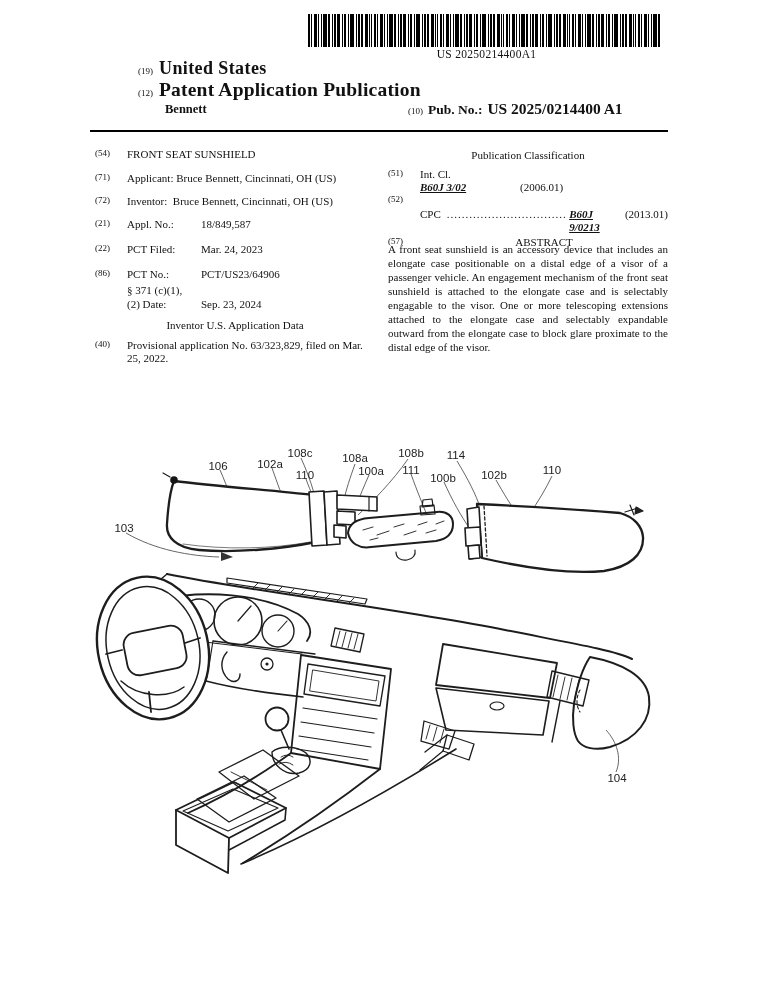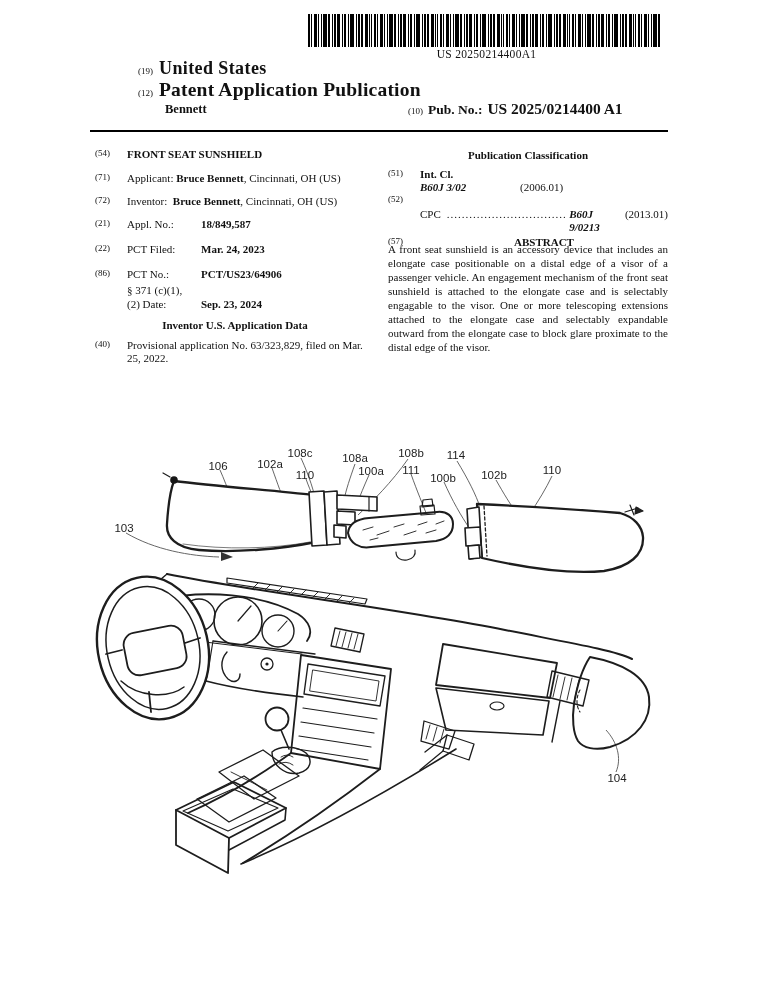--- a/index.html
+++ b/index.html
@@ -21,22 +21,22 @@
   .hr-line{display:flex;align-items:baseline;gap:5px;margin-bottom:2px;}
   .hr-label{font-size:13.5px;font-weight:bold;}
   .hr-value{font-size:15.5px;font-weight:bold;margin-top:14px;}
   .hr-spacer{flex:1;}
   .rule{position:absolute;left:90px;top:130px;width:578px;height:2px;background:#000;}
   
   .colL{position:absolute;left:95px;top:148px;width:280px;font-size:11px;}
   .colR{position:absolute;left:388px;top:148px;width:280px;font-size:11px;}
   .row{position:absolute;display:grid;grid-template-columns:32px 1fr;width:280px;line-height:1.2;}
   .row3{position:absolute;display:grid;grid-template-columns:32px 74px 1fr;width:280px;line-height:1.2;}
-  .b{font-weight:bold;}
-  .bi{font-weight:bold;font-style:italic;}
+  .b{font-weight:normal;}
+  .bi{font-weight:bold;font-style:italic;text-decoration:underline;}
   .center{text-align:center;}
   .cpcline{display:flex;align-items:baseline;}
   .dots{letter-spacing:1px;overflow:hidden;white-space:nowrap;margin:0 4px 0 6px;}
   .abstract{position:absolute;top:95px;width:280px;text-align:justify;font-size:11px;line-height:1.27;}
   
   .fig{position:absolute;left:0;top:440px;}
   .fig text{font-family:"Liberation Sans",sans-serif;font-size:11.5px;fill:#222;}
   .ink{stroke:#1d1d1d;fill:none;stroke-linecap:round;stroke-linejoin:round;}
   .wfill{fill:#ffffff;}
   .leader{stroke:#555;stroke-width:0.9;fill:none;}

